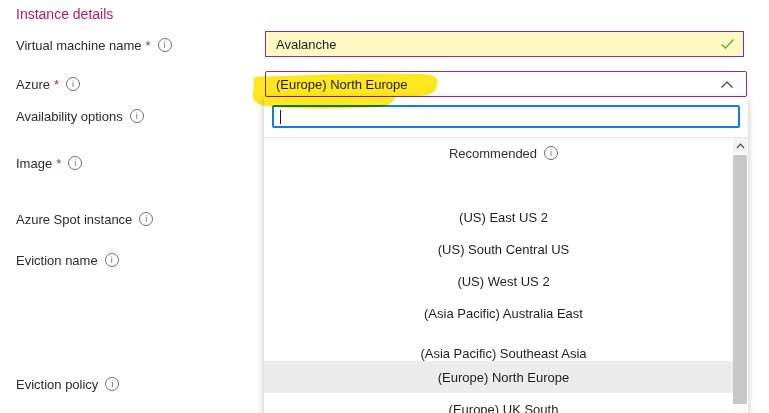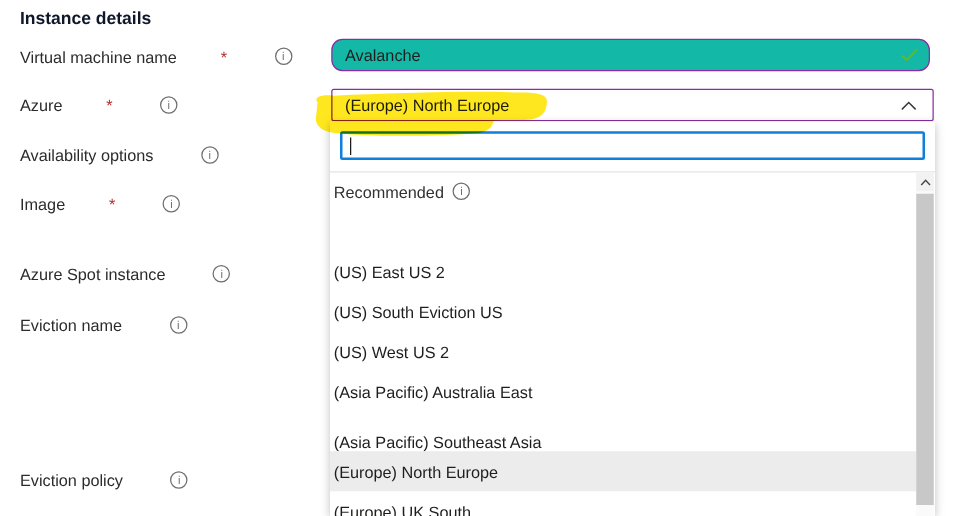--- a/index.html
+++ b/index.html
@@ -5,38 +5,38 @@
   * { box-sizing: border-box; margin: 0; padding: 0; }
   html, body { background: #fff; }
   body { font-family: "Liberation Sans", "DejaVu Sans", sans-serif; }
   #screen {
     position: relative; width: 769px; height: 413px;
     background: #fff; overflow: hidden;
     font-size: 13px; color: #2b2b2b;
   }
   .page-title {
     position: absolute; left: 16px; top: 6px;
-    font-size: 14px; font-weight: bold; color: #0f172a;
+    font-size: 14px; font-weight: normal; color: #be185d;
   }
   .field-label {
     position: absolute; left: 16px; height: 16px;
     display: flex; align-items: center; white-space: nowrap;
-    font-size: 13px; color: #2b2b2b; gap: 31px;
+    font-size: 13px; color: #2b2b2b;
   }
   .req { color: #b0302c; margin-left: 4px; }
   .info-icon {
     width: 14px; height: 14px; margin-left: 7px;
     border: 1px solid #6f6e6d; border-radius: 50%;
     display: inline-flex; align-items: center; justify-content: center;
     color: #6f6e6d; font-size: 9px; line-height: 1; flex: 0 0 auto;
   }
   .info-icon::after { content: "i"; }
   .text-input {
     position: absolute; left: 265px; width: 479px; height: 26px;
-    border: 1px solid #8a2da5; border-radius: 9px; background: #14b8a6;
+    border: 1px solid #8a2da5; border-radius: 0; background: #fef9c3;
     display: flex; align-items: center; padding: 0 8px 0 10px;
   }
   .text-input input {
     border: none; outline: none; flex: 1; font: 13px "Liberation Sans","DejaVu Sans",sans-serif;
     color: #1f1e1d; background: transparent; min-width: 0;
   }
   .check-icon { flex: 0 0 auto; margin-left: 6px; }
   .select-control {
     position: absolute; left: 265px; top: 71px; width: 482px; height: 26px;
     border: 1px solid #8a2da5; border-radius: 2px; background: #fff;
@@ -61,22 +61,22 @@
   .dropdown-search input {
     border: none; outline: none; width: 100%;
     font: 13px "Liberation Sans","DejaVu Sans",sans-serif; background: transparent;
   }
   .caret { width: 1px; height: 14px; background: #1b1b1b; flex: 0 0 auto; }
   .panel-divider {
     position: absolute; left: 0; top: 40px; width: 100%; height: 1px; background: #e3e3e3;
   }
   .option-row {
     position: absolute; left: 0; width: 469px; height: 32px;
-    display: flex; align-items: center; padding-left: 3px;
-    color: #1f1e1d; cursor: pointer; white-space: nowrap;
+    display: flex; align-items: center; padding-left: 10px;
+    color: #1f1e1d; cursor: pointer; white-space: nowrap; justify-content: center;
   }
   .option-row.selected { background: #ececec; }
   .group-header { color: #323130; cursor: default; }
   .scrollbar {
     position: absolute; right: 1px; top: 41px; bottom: 0; width: 14px; background: #fafafa;
   }
   .scroll-up-btn {
     position: absolute; top: 0; left: 0; width: 14px; height: 15px; background: #f2f2f2;
     display: flex; align-items: center; justify-content: center; cursor: pointer;
   }
@@ -95,21 +95,21 @@
   <div class="field-label" style="top:37px">
     <span>Virtual machine name</span>
     <span class="req">*</span>
     <span class="info-icon"></span>
   </div>
   <div class="field-label" style="top:76px">
     <span>Azure</span>
     <span class="req">*</span>
     <span class="info-icon"></span>
   </div>
-  <div class="field-label" style="top:116px">
+  <div class="field-label" style="top:108px">
     <span>Availability options</span>
     <span class="info-icon"></span>
   </div>
   <div class="field-label" style="top:155px">
     <span>Image</span>
     <span class="req">*</span>
     <span class="info-icon"></span>
   </div>
   <div class="field-label" style="top:211px">
     <span>Azure Spot instance</span>
@@ -143,21 +143,21 @@
       <span class="caret"></span>
       <input type="text" placeholder="" style="">
     </div>
     <div class="panel-divider"></div>
 
     <div class="option-row group-header" style="top:40px">
       <span>Recommended</span>
       <span class="info-icon"></span>
     </div>
     <div class="option-row" style="top:104px">(US) East US 2</div>
-    <div class="option-row" style="top:136px">(US) South Eviction US</div>
+    <div class="option-row" style="top:136px">(US) South Central US</div>
     <div class="option-row" style="top:168px">(US) West US 2</div>
     <div class="option-row" style="top:200px">(Asia Pacific) Australia East</div>
     <div class="option-row" style="top:240px">(Asia Pacific) Southeast Asia</div>
     <div class="option-row selected" style="top:264px">(Europe) North Europe</div>
     <div class="option-row" style="top:296px">(Europe) UK South</div>
 
     <div class="scrollbar">
       <div class="scroll-up-btn">
         <svg width="9" height="6" viewBox="0 0 9 6">
           <path d="M1 5 L4.5 1.2 L8 5" fill="none" stroke="#4a4a4a" stroke-width="1.2"></path>

